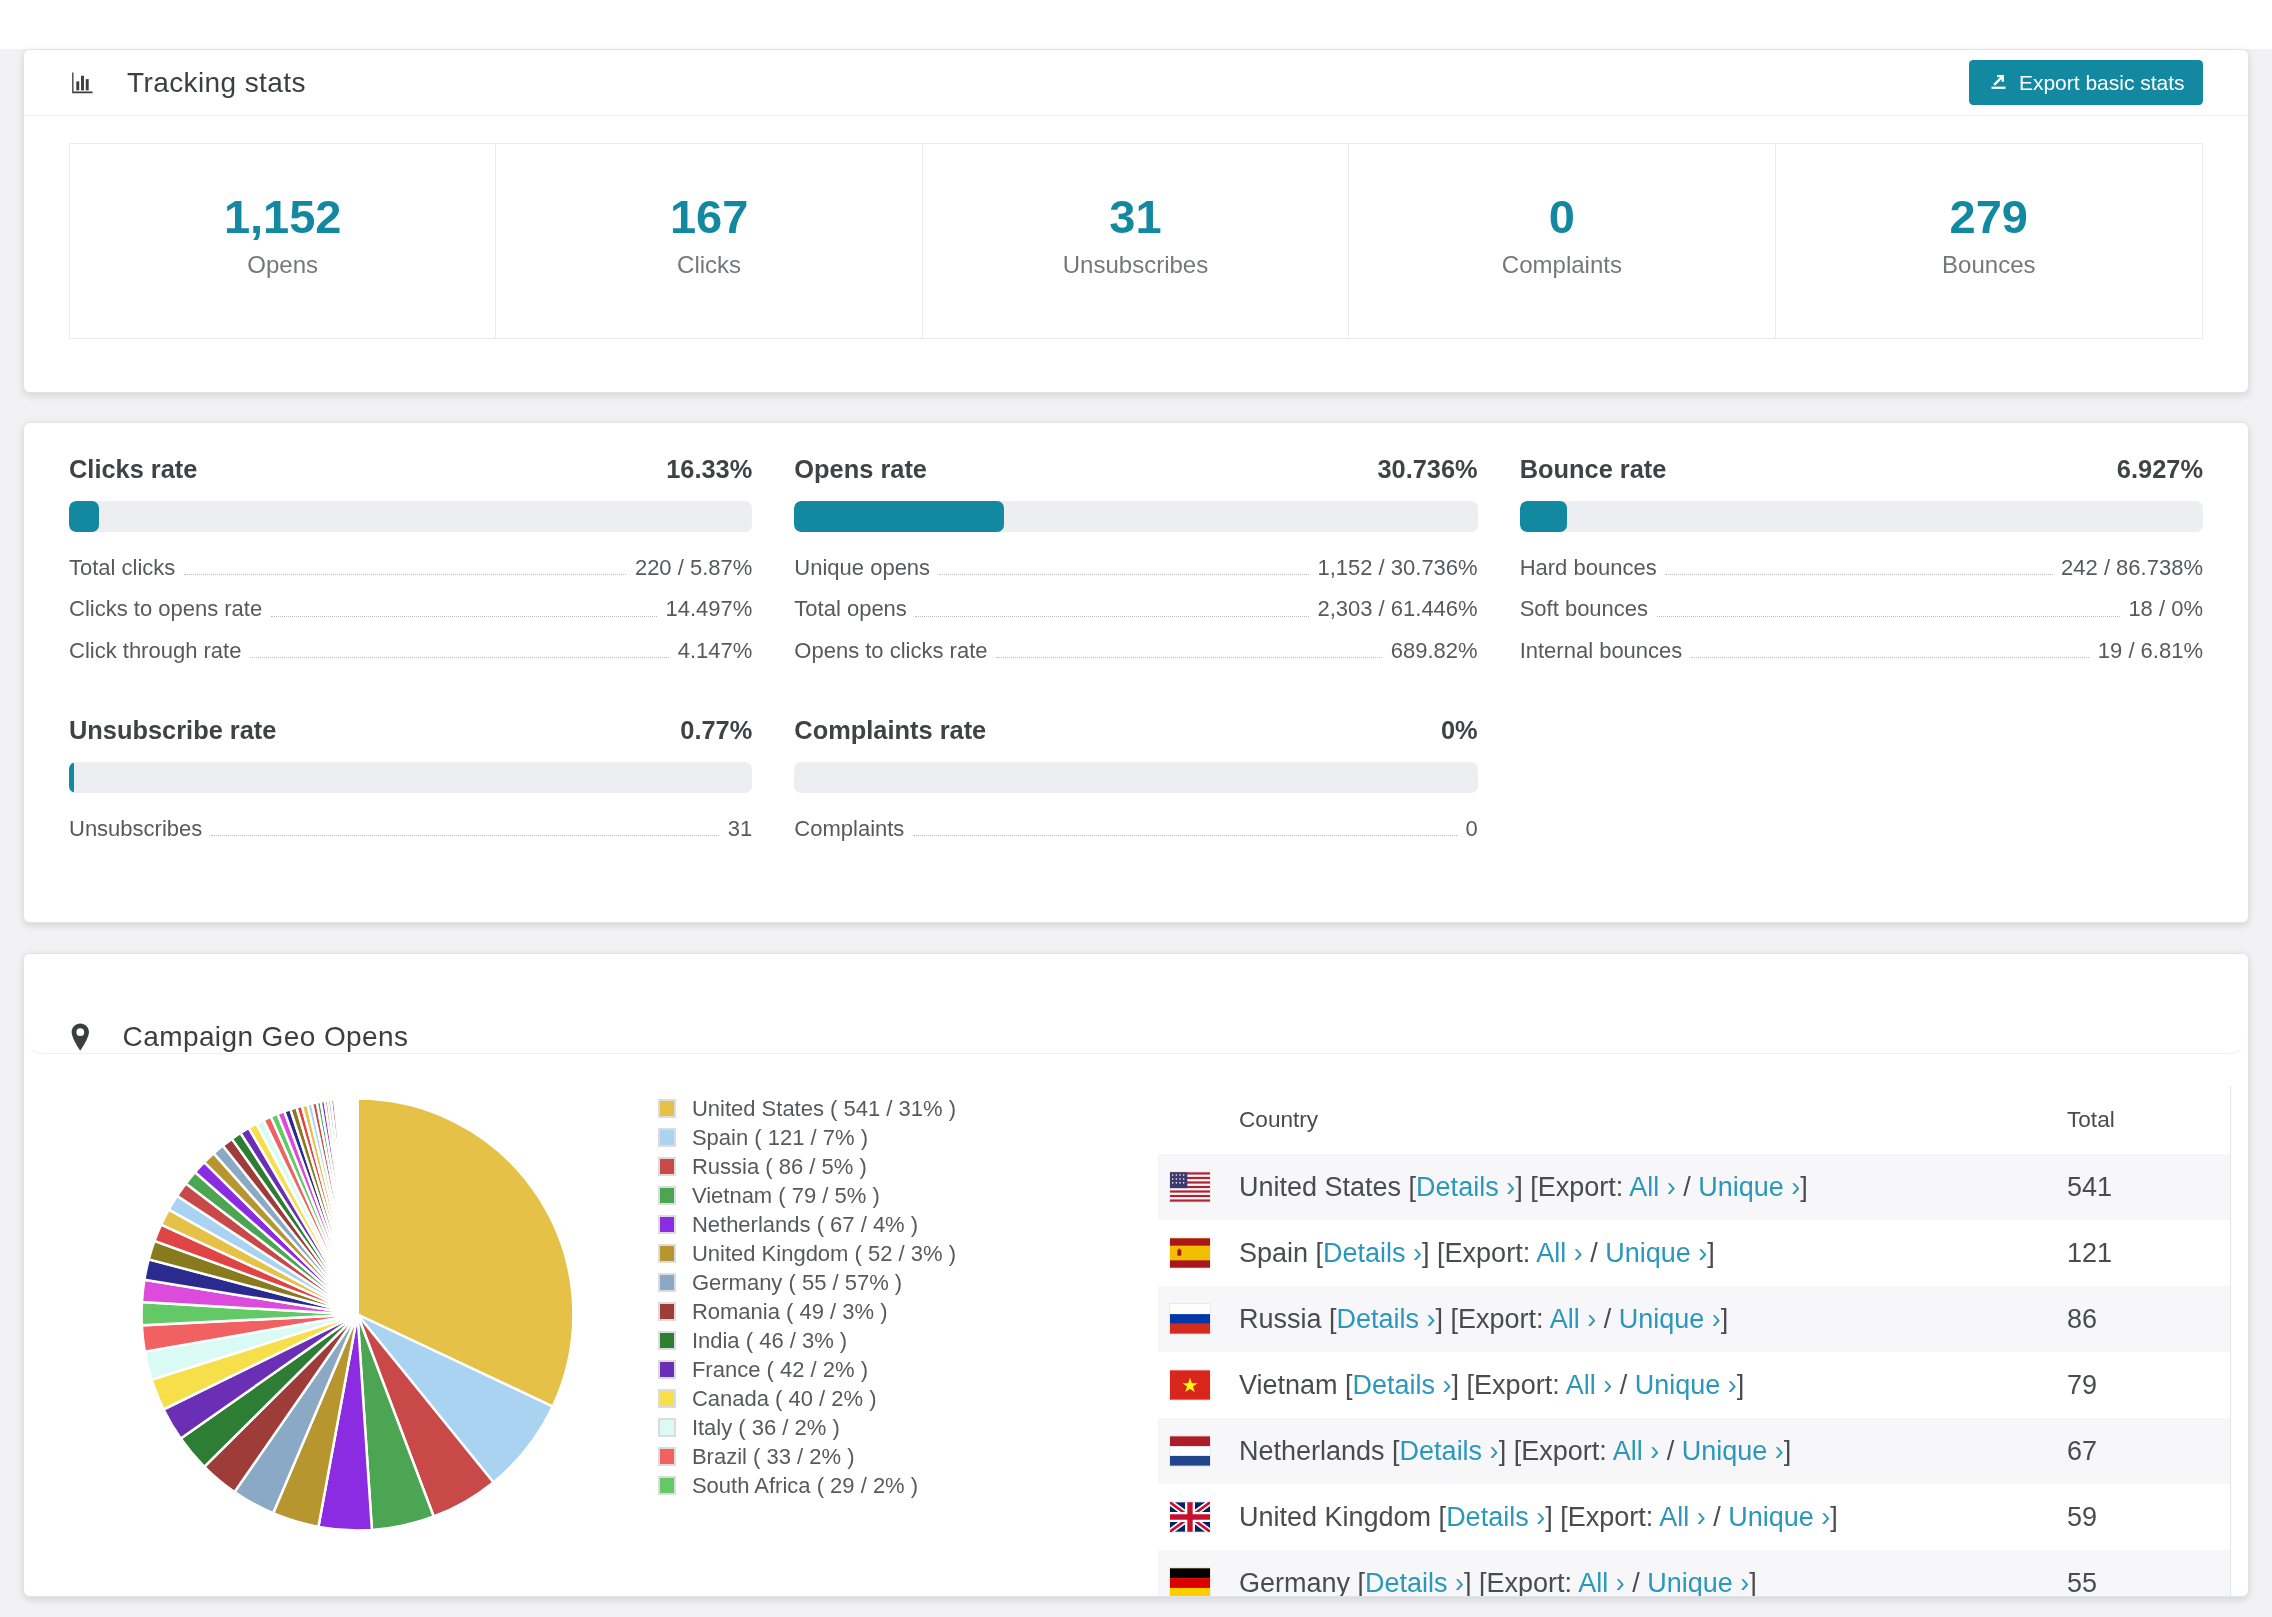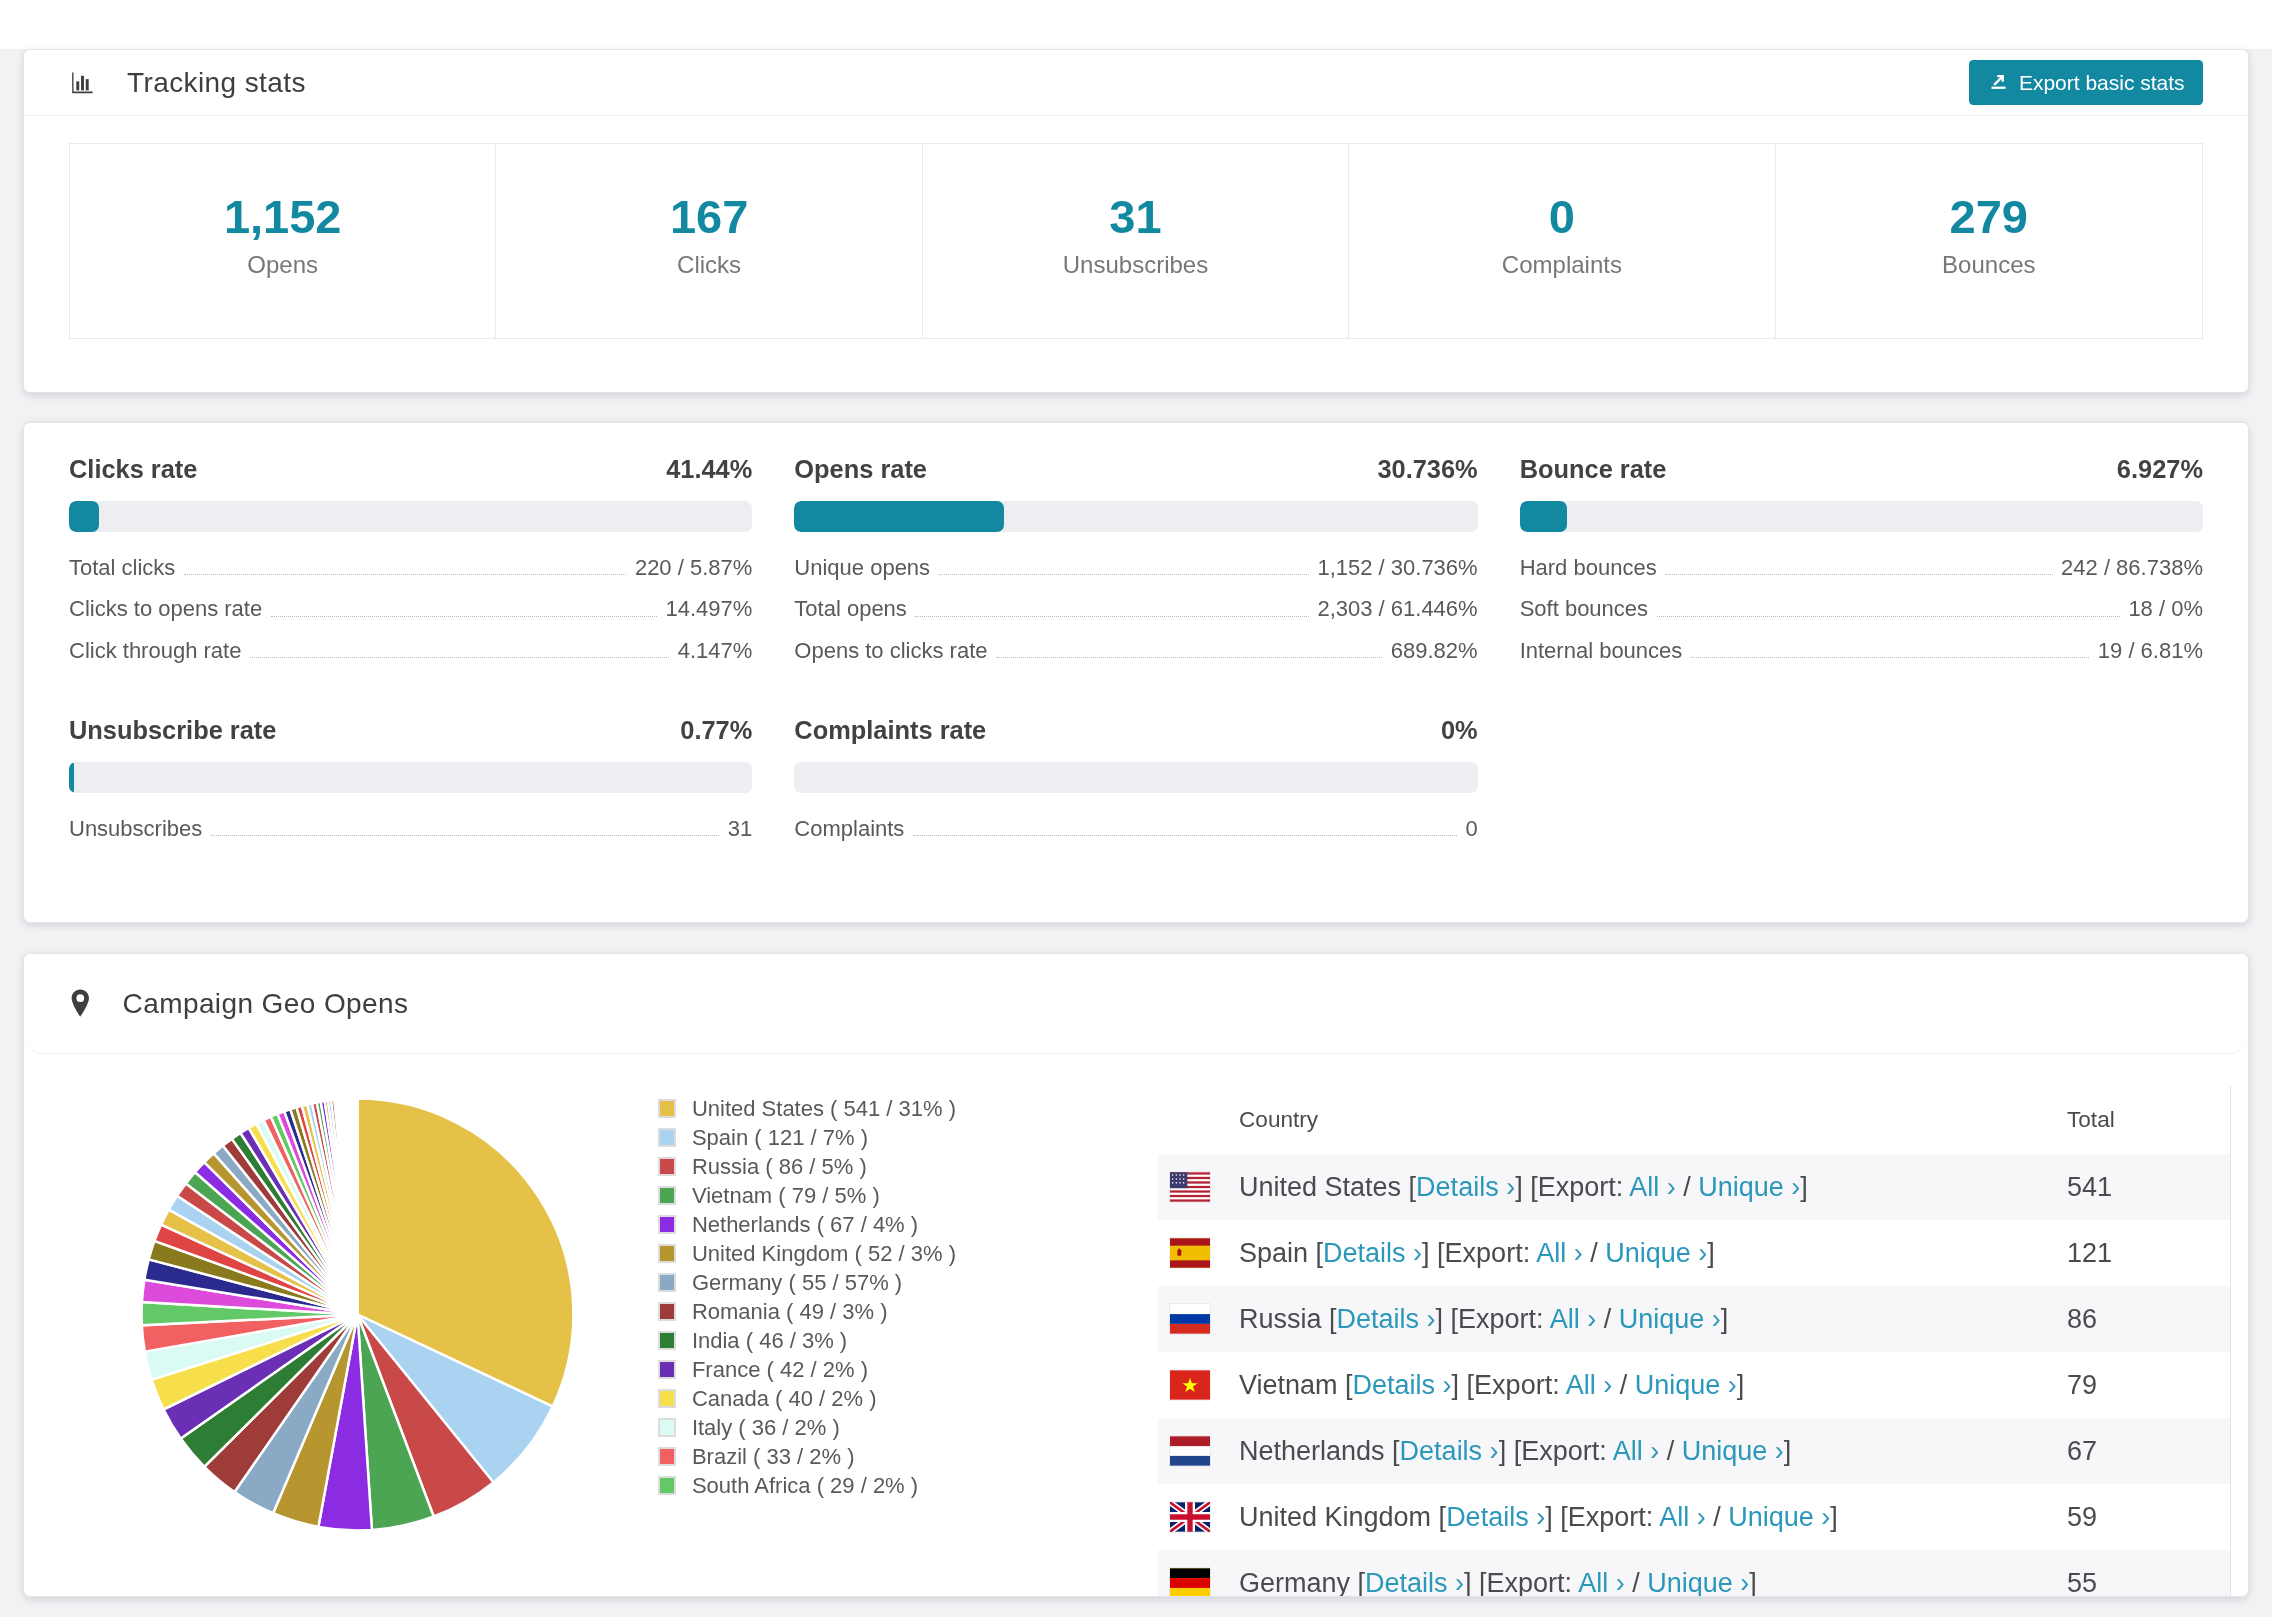--- a/index.html
+++ b/index.html
@@ -41,21 +41,21 @@
   .rate-title, .rate-value { font-size:25.4px; font-weight:700; color:#414244; }
   .bar-track { margin-top:17px; height:31px; background:#eceef1; border-radius:7px; overflow:hidden; }
   .bar-fill { height:100%; background:var(--accent); border-radius:7px; }
   .rate-rows { margin-top:22.6px; }
   .rate-row { display:flex; align-items:flex-end; margin-bottom:15.5px; font-size:22px; color:#58595c; }
   .rate-row-label { white-space:nowrap; }
   .rate-row-value { white-space:nowrap; }
   .leader { flex:1; border-bottom:1.4px dotted #b9babd; margin:0 8.5px 5.6px; min-width:21px; }
 
   
-  .geo-header { height:100px; padding:0 45px; display:flex; align-items:center;
+  .geo-header { height:100px; padding:0 45px; display:flex; align-items:flex-end;
     border-bottom:1.4px solid #f0f0f2;border-radius:20px; }
   .geo-content { position:relative; height:542px; }
   .pie-wrap { position:absolute; left:107px; top:34px; width:453px; height:453px; }
   .legend { position:absolute; left:634px; top:40px; width:480px; }
   .legend-item { display:flex; align-items:center; gap:15.5px; height:29px; }
   .swatch { width:18.4px; height:18.4px; border:2.1px solid #dcdcde; flex:0 0 auto; }
   .legend-label { font-size:22px; color:#58595c; white-space:nowrap; }
 
   .geo-table { position:absolute; left:1134px; top:32px; width:1073px; border-right:0.7px solid #e4e5e8; }
   .t-head { height:68px; display:flex; align-items:center; font-size:22.6px; color:#4a4b4e; }
@@ -121,21 +121,21 @@
       <div class="stat-label">Bounces</div>
     </div>
     </div>
 </section>
 
 <section class="card card-rates">
   <div class="rates-grid">
       <div class="rate-block">
       <div class="rate-head">
         <span class="rate-title">Clicks rate</span>
-        <span class="rate-value">41.44%</span>
+        <span class="rate-value">16.33%</span>
       </div>
       <div class="bar-track">
         <div class="bar-fill" style="width:4.46%"></div>
       </div>
       <div class="rate-rows">
           <div class="rate-row">
        <span class="rate-row-label">Total clicks</span>
        <span class="leader"></span>
        <span class="rate-row-value">220 / 5.87%</span>
      </div>

